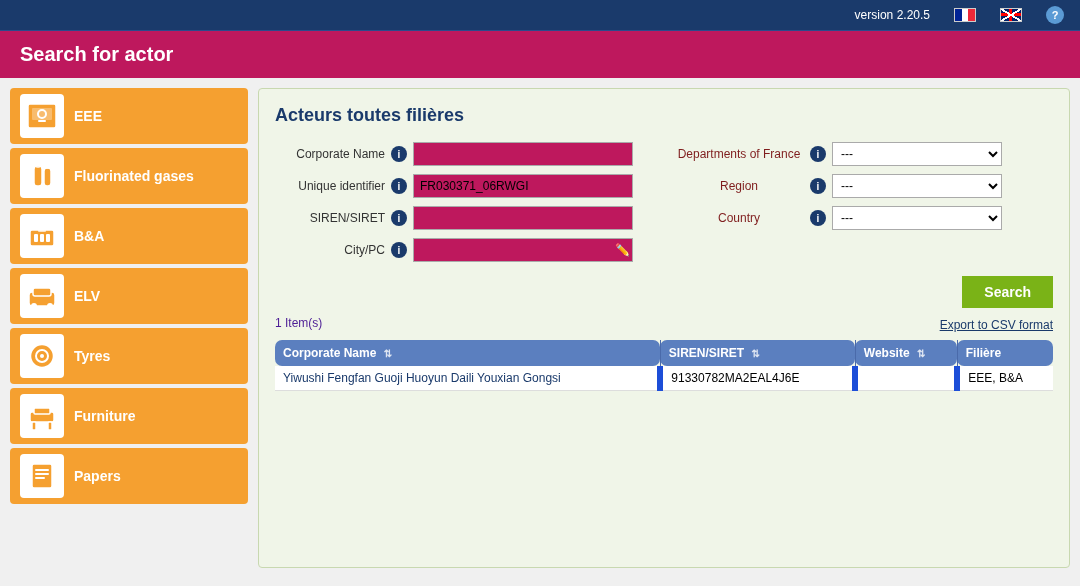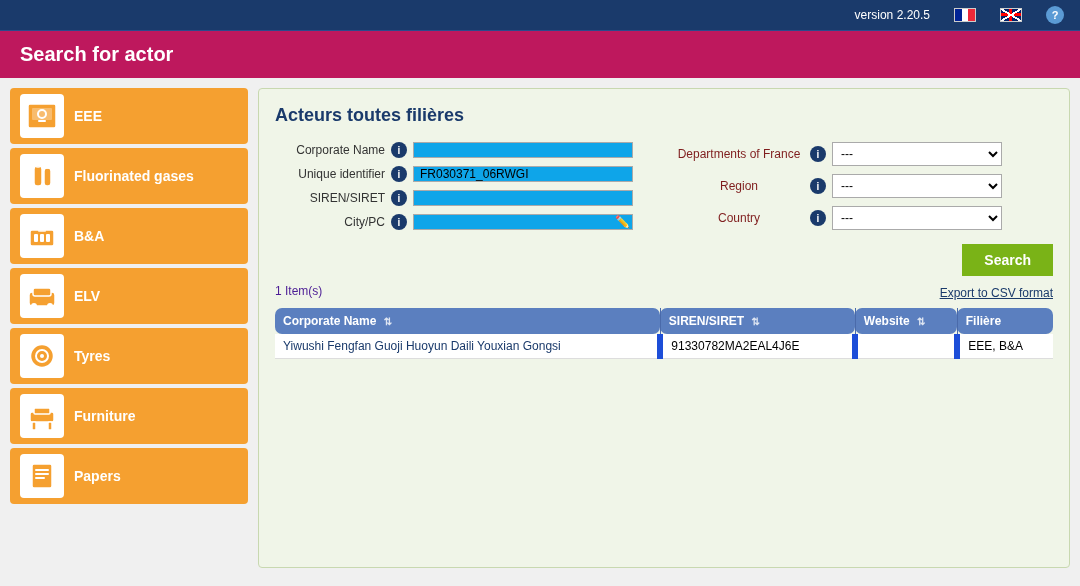--- a/index.html
+++ b/index.html
@@ -124,25 +124,25 @@
       color: #7f1d1d;
     }
     .info-icon {
       width: 16px; height: 16px; border-radius: 50%;
       background: #1a3a6b; color: white;
       display: inline-flex; align-items: center; justify-content: center;
       font-size: 10px; font-weight: bold; cursor: pointer; flex-shrink: 0;
     }
     .form-input {
       border: 1px solid #aaa;
-      background: #0ea5e9;
+      background: #be185d;
       padding: 3px 6px;
       font-size: 12px;
       width: 220px;
-      height: 16px;
+      height: 24px;
     }
     .form-input-with-icon {
       position: relative;
       display: inline-flex;
       align-items: center;
     }
     .form-input-with-icon input {
       width: 220px;
       padding-right: 22px;
     }

